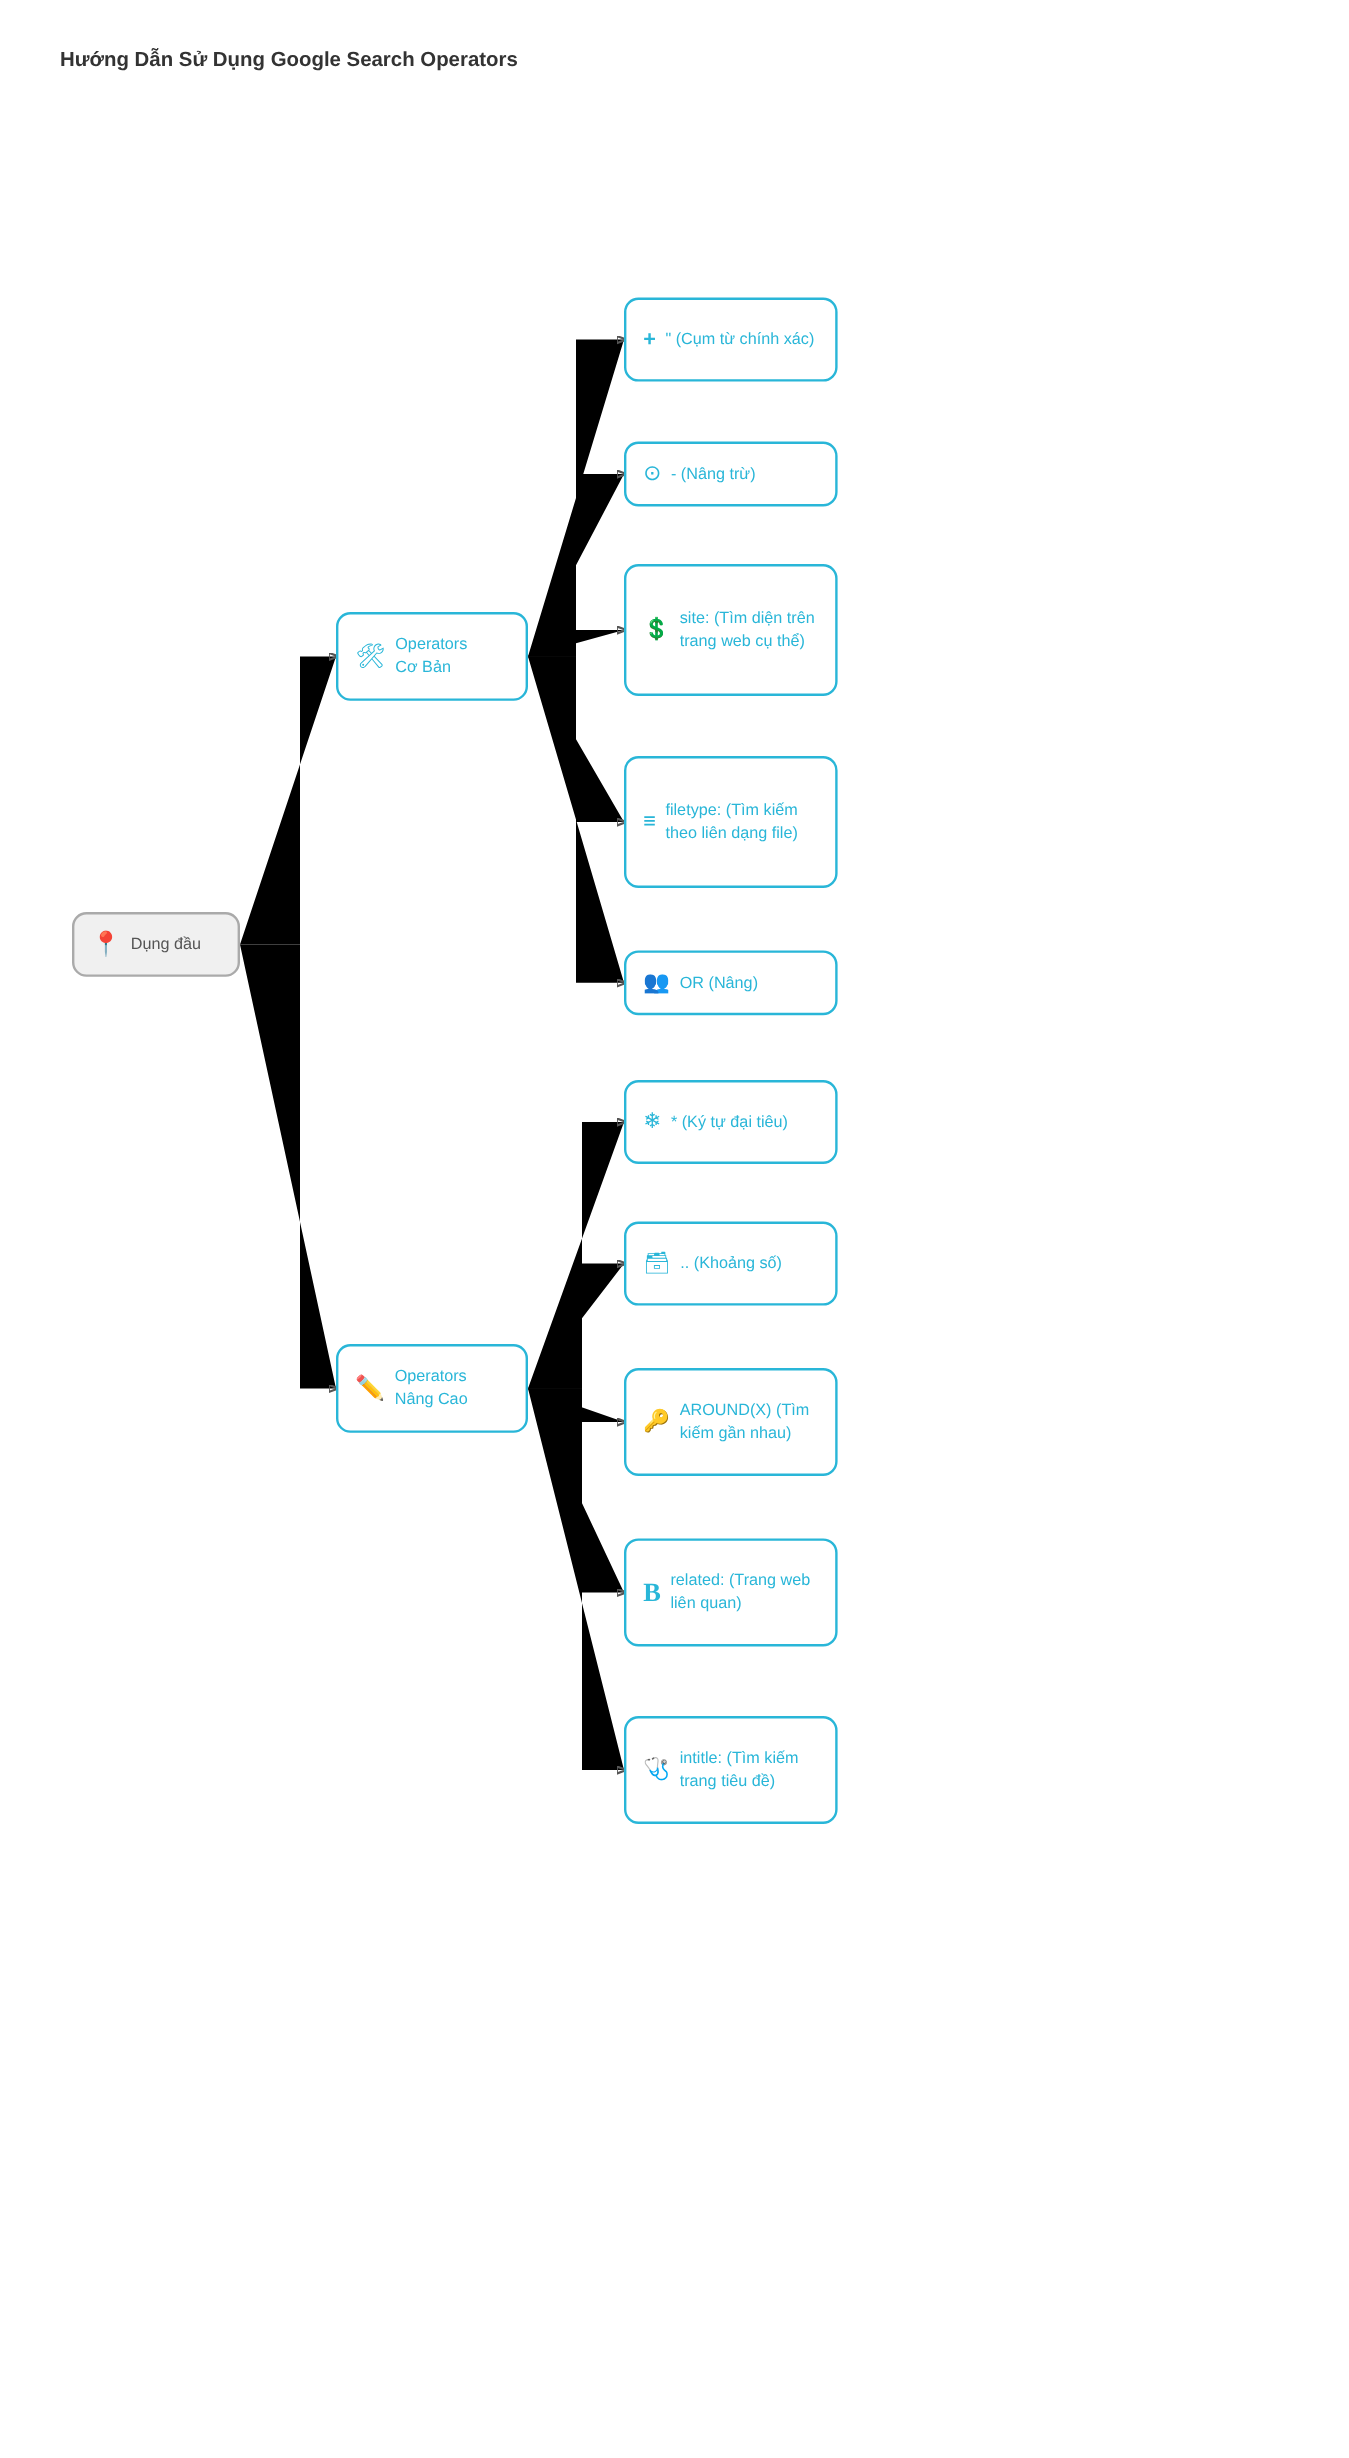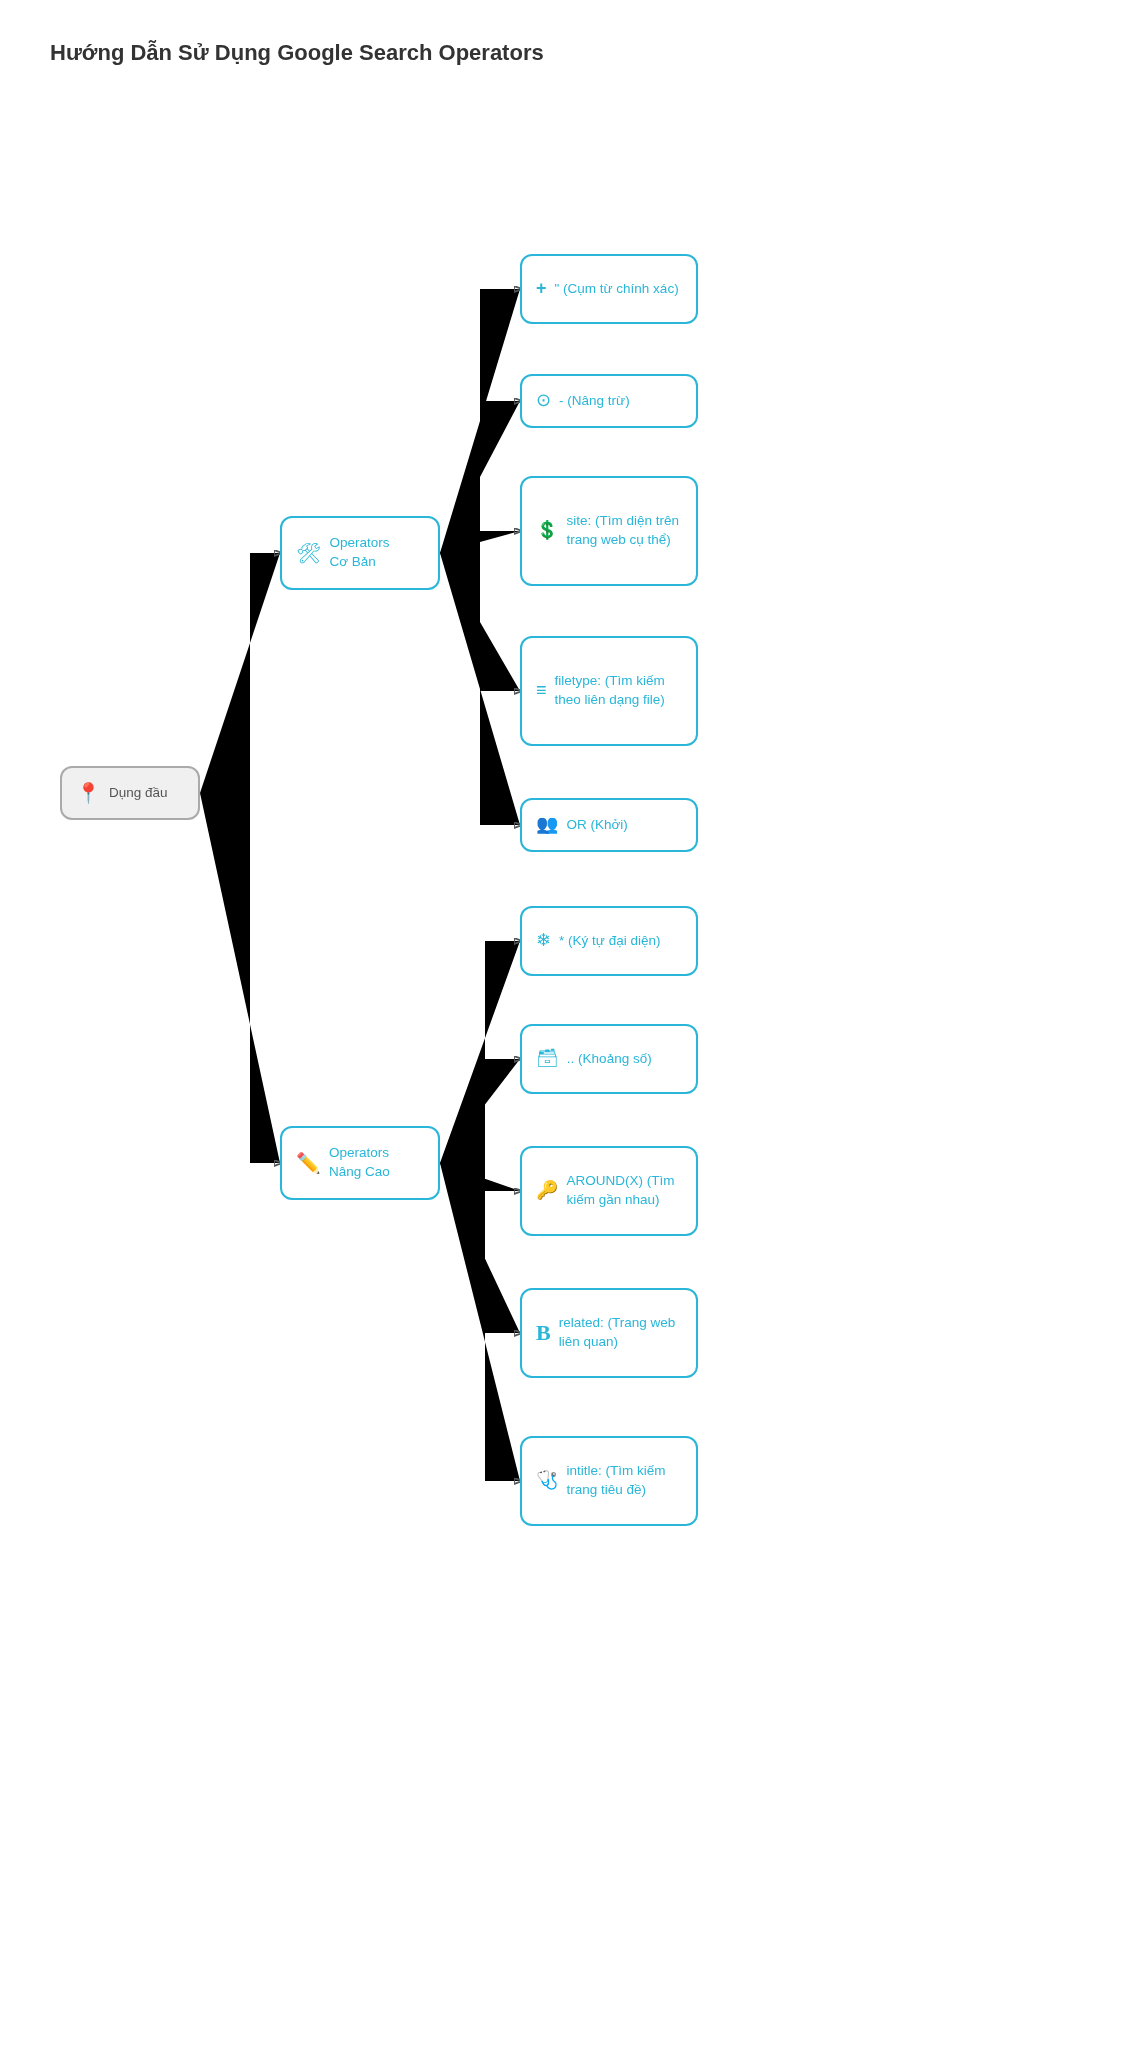--- a/index.html
+++ b/index.html
@@ -4,21 +4,21 @@
   <style>
     * { box-sizing: border-box; margin: 0; padding: 0; }
     body {
       background: #fff;
       font-family: 'Segoe UI', Arial, sans-serif;
       width: 794px;
       min-height: 2048px;
       padding: 40px 30px;
     }
     h1 {
-      font-size: 22px;
+      font-size: 17px;
       font-weight: 600;
       color: #333;
       margin-bottom: 40px;
       margin-left: 20px;
     }
     .diagram {
       position: relative;
       width: 100%;
       min-height: 1800px;
     }
@@ -171,26 +171,26 @@
     <span class="node-text">site: (Tìm diện trên trang web cụ thể)</span>
   </div>
 
   <div class="node node-leaf leaf-4">
     <span class="node-icon" style="font-size:18px;color:#29b6d8;font-weight:700;">≡</span>
     <span class="node-text">filetype: (Tìm kiếm theo liên dạng file)</span>
   </div>
 
   <div class="node node-leaf leaf-5">
     <span class="node-icon" style="font-size:18px;color:#29b6d8;">👥</span>
-    <span class="node-text">OR (Khởi)</span>
+    <span class="node-text">OR (Nâng)</span>
   </div>
 
   <div class="node node-leaf leaf-6">
     <span class="node-icon" style="font-size:18px;color:#29b6d8;">❄</span>
-    <span class="node-text">* (Ký tự đại diện)</span>
+    <span class="node-text">* (Ký tự đại tiêu)</span>
   </div>
 
   <div class="node node-leaf leaf-7">
     <span class="node-icon" style="font-size:18px;color:#29b6d8;">🗃</span>
     <span class="node-text">.. (Khoảng số)</span>
   </div>
 
   <div class="node node-leaf leaf-8">
     <span class="node-icon" style="font-size:18px;color:#29b6d8;">🔑</span>
     <span class="node-text">AROUND(X) (Tìm kiếm gần nhau)</span>

